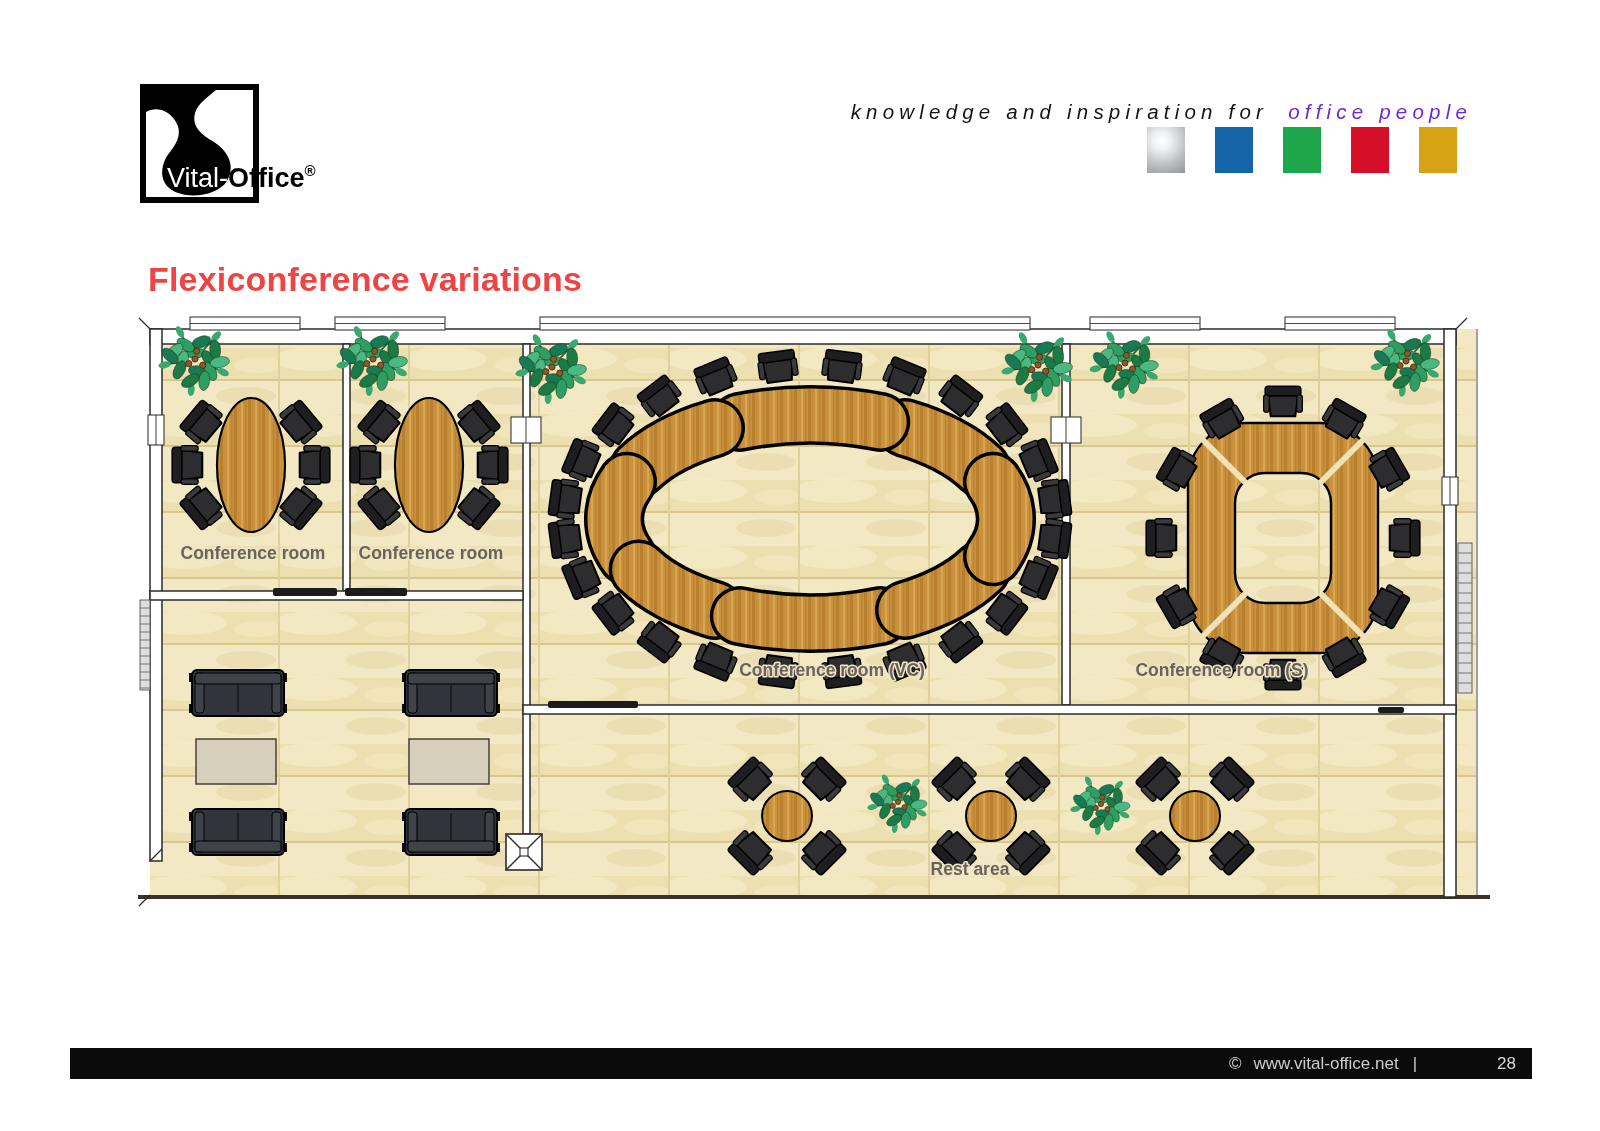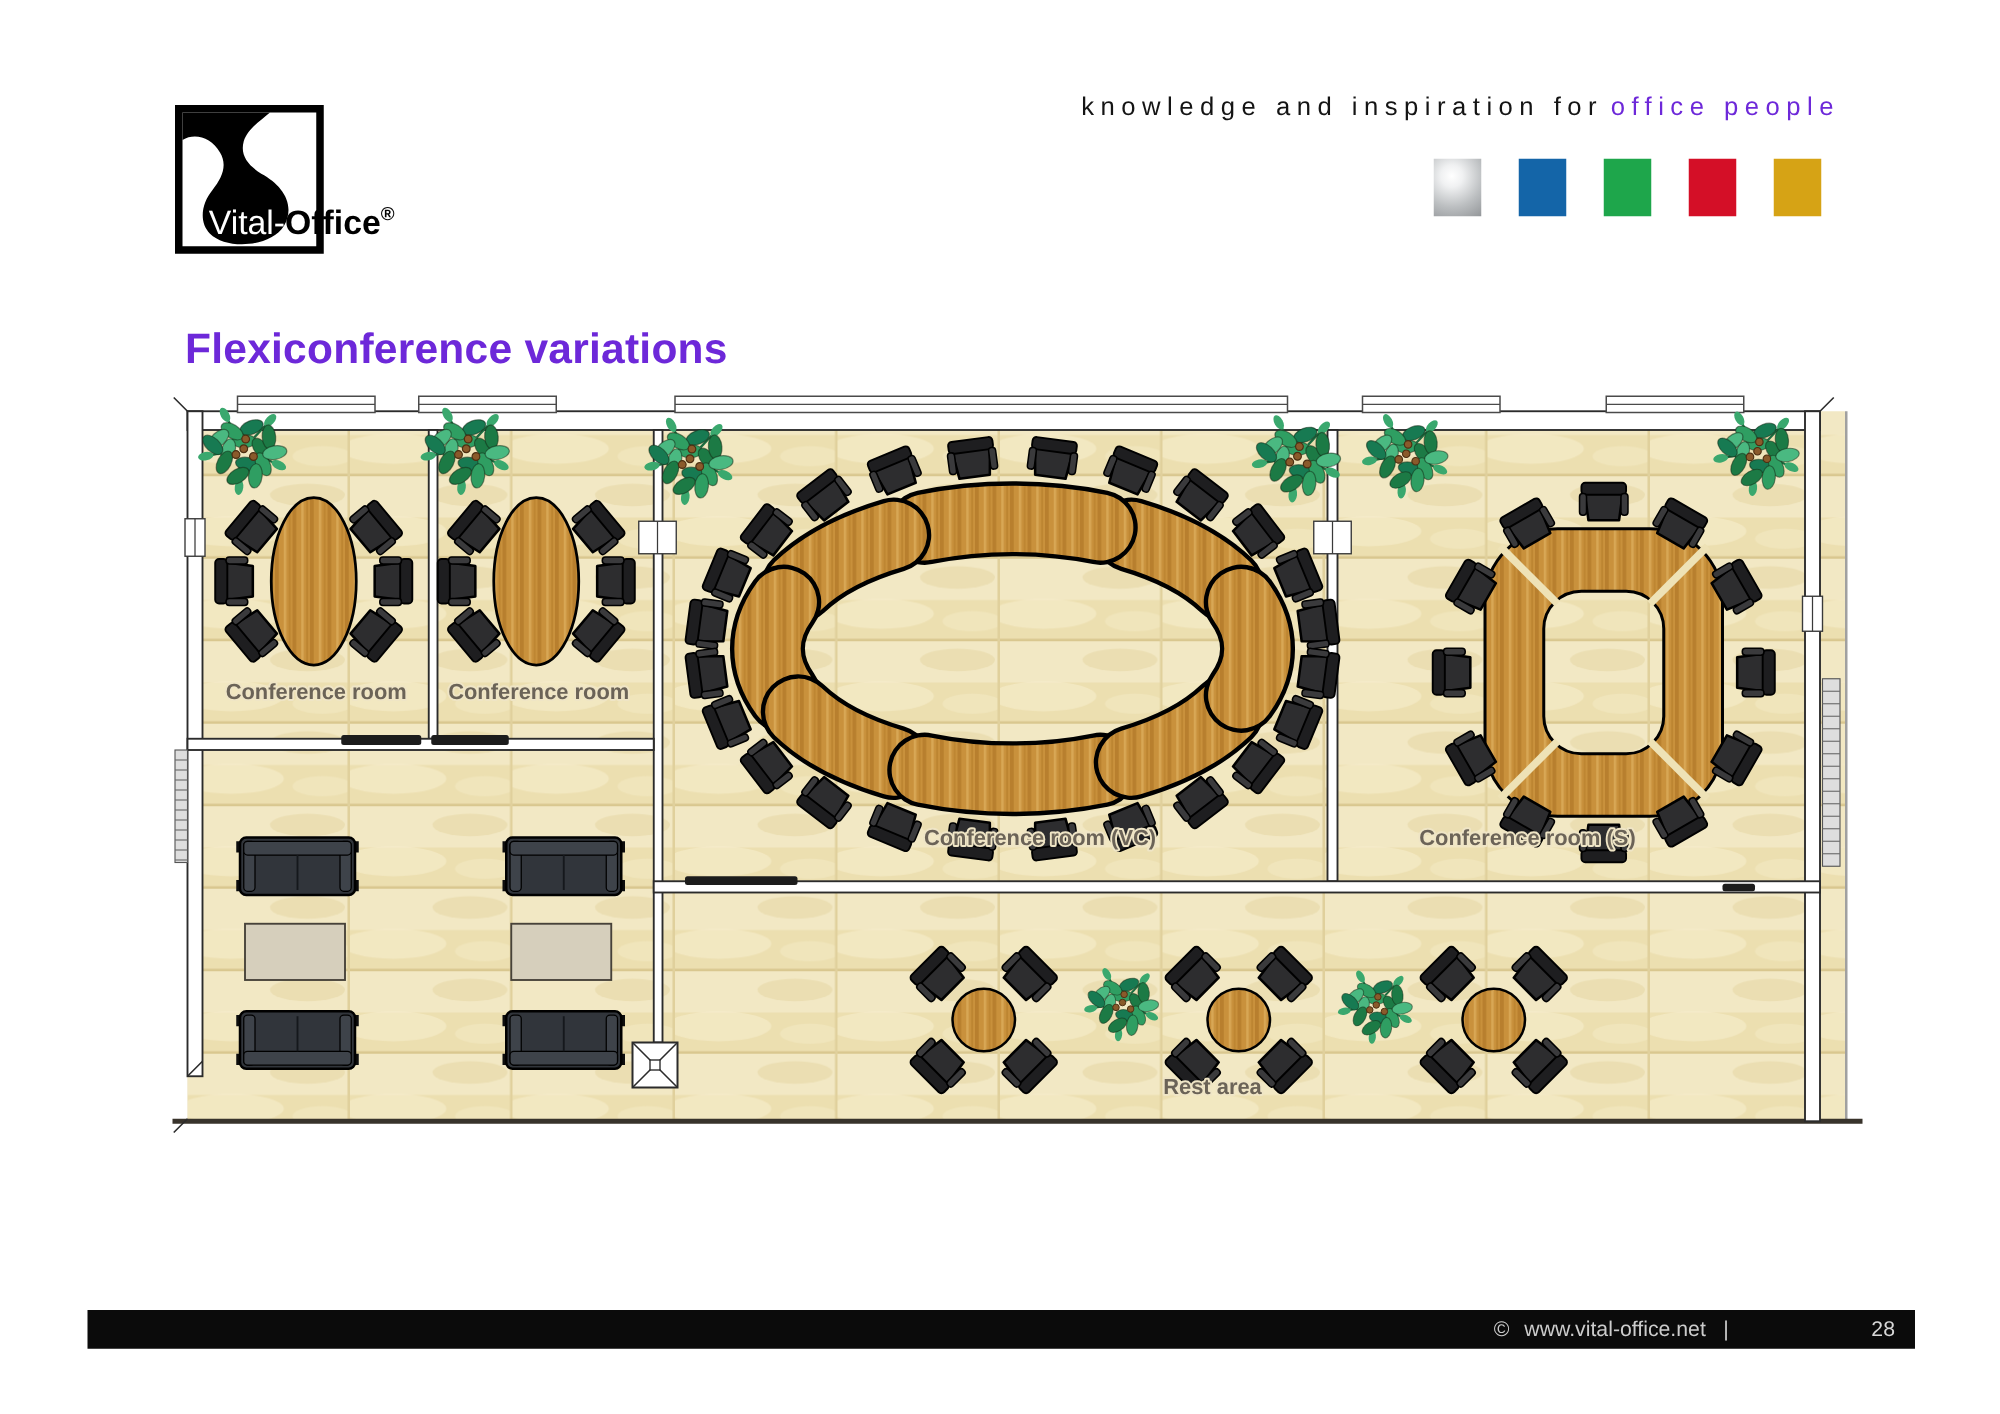--- a/index.html
+++ b/index.html
@@ -4,43 +4,43 @@
 <style>
   * { margin:0; padding:0; box-sizing:border-box; }
   html,body { background:#fff; }
   .page {
     position:relative; width:1600px; height:1131px; background:#ffffff;
     font-family:"Liberation Sans", sans-serif; overflow:hidden;
   }
   
   .logo-wrap { position:absolute; left:140px; top:84px; }
   .tagline {
-    position:absolute; top:74px; right:128px; display:flex; gap:6px;
-    font-size:20.5px; letter-spacing:5.2px; color:#141414; white-space:nowrap;
+    position:absolute; top:100px; right:128px; display:flex; gap:20px;
+    font-size:20.5px; letter-spacing:5.2px; color:#141414; white-space:nowrap;font-style:italic;
   }
   .tagline .red { color:#6d28d9; }
   .palette { position:absolute; top:127px; right:143px; display:flex; gap:30px; }
   .sq { width:38px; height:46px; }
   .sq-silver { background:radial-gradient(circle at 38% 30%, #ffffff 0%, #f0f1f2 22%, #bcbfc1 62%, #939699 100%); }
   
   h1.page-title {
     position:absolute; left:148px; top:260px; font-size:34px; font-weight:bold;
-    color:#6d28d9; letter-spacing:0.2px;
+    color:#ef4444; letter-spacing:0.2px;
   }
   
   #plan-svg { position:absolute; left:150px; top:315px; overflow:visible; }
   
   .footer-bar {
     position:absolute; left:70px; top:1048px; width:1462px; height:31px;
     background:#0b0b0b; display:flex; align-items:center; justify-content:flex-end;
     padding:0 16px; color:#cccccc; font-size:17px;
   }
   .footer-bar .sep { margin-left:14px; }
   .footer-bar .sym { margin-right:12px; }
-  .footer-bar .page-num { margin-left:114px; color:#d8d8d8; }
+  .footer-bar .page-num { margin-left:80px; color:#d8d8d8; }
 </style>
 </head>
 <body>
 
 <div class="page">
 
   <div class="logo-wrap">
     <svg width="270" height="128" viewBox="0 0 270 128">
       <rect x="3" y="3" width="113" height="113" fill="#ffffff" stroke="#000" stroke-width="6"></rect>
       <path d="M6,6 L76,6 C68,13 58,19 55,29 C52,40 58,48 69,55 C86,64 97,80 87,97

